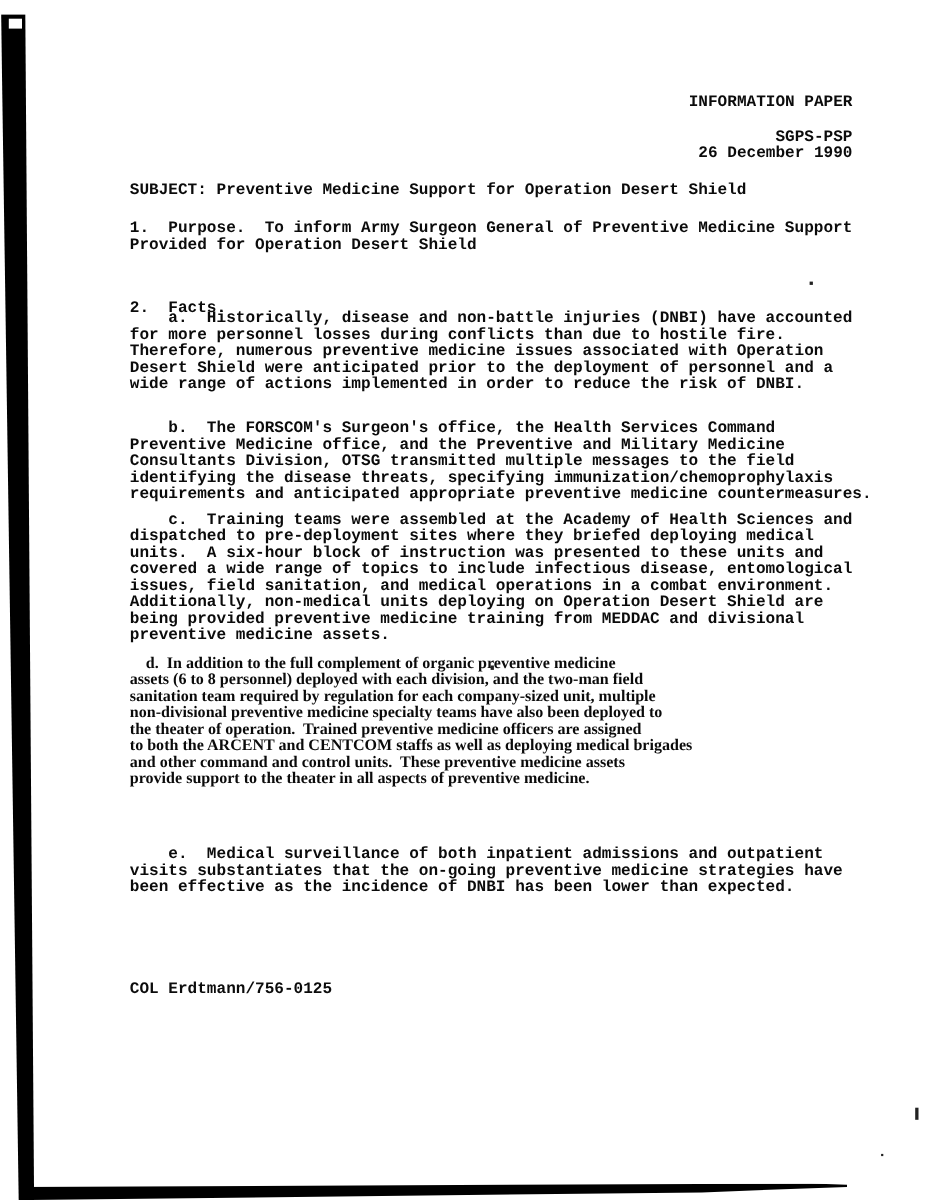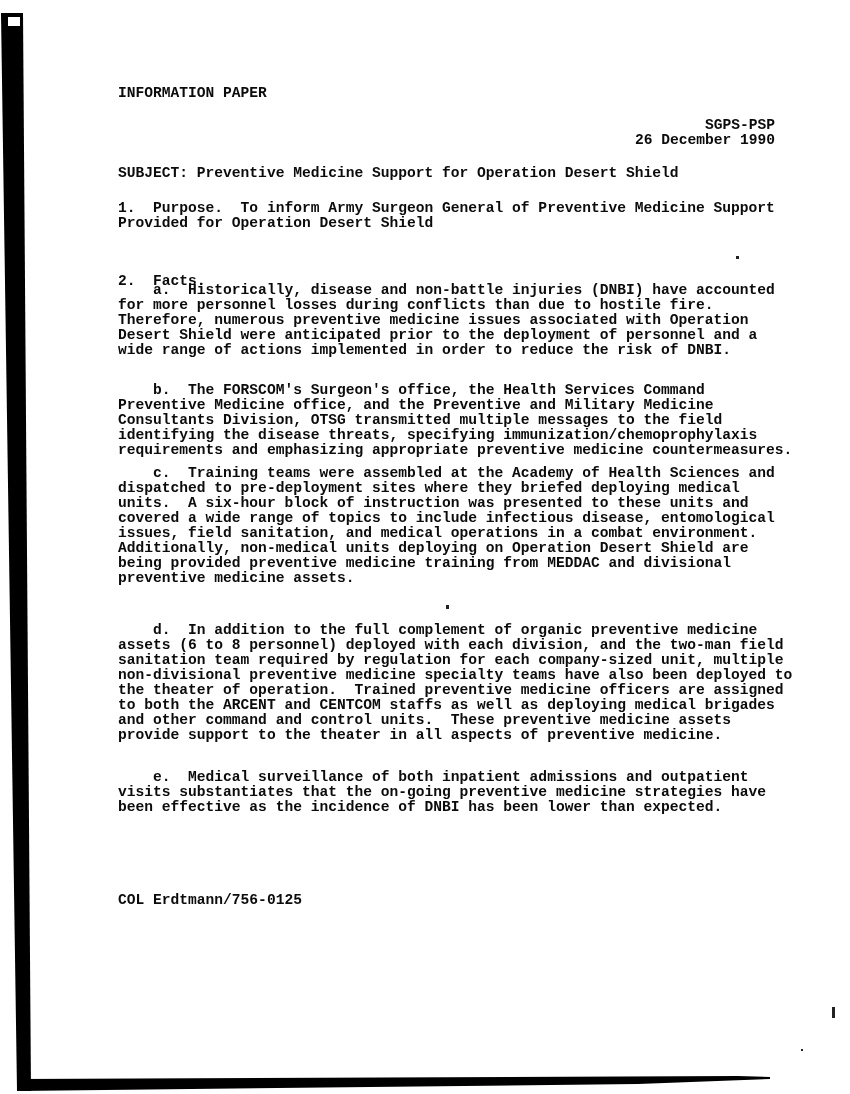--- a/index.html
+++ b/index.html
@@ -9,30 +9,30 @@
     background:#ffffff;
     overflow:hidden;
     font-family:"Liberation Mono","DejaVu Sans Mono",monospace;
   }
   
   #content{
     position:absolute;left:118px;top:0;width:657px;height:1094px;
     font-size:14.6px;line-height:15px;font-weight:bold;color:#0b0b0b;
   }
   #content .line{white-space:pre;}
-  [data-name="doc-title"]{position:absolute;top:86px;left:0;width:100%;text-align:left;}
+  [data-name="doc-title"]{position:absolute;top:86px;left:0;width:100%;text-align:right;}
   [data-name="header-right"]{position:absolute;top:118px;left:0;width:100%;text-align:right;}
   [data-name="subject-line"]{position:absolute;top:166px;left:0;width:100%;}
   #paragraphs .para{position:absolute;left:0;width:100%;}
   .para[data-name="paragraph-purpose"]{top:201px;}
   .para[data-name="paragraph-facts"]{top:250px;margin-top:24px;}
   .para[data-name="paragraph-fact-a"]{top:283px;}
   .para[data-name="paragraph-fact-b"]{top:383px;}
   .para[data-name="paragraph-fact-c"]{top:466px;}
-  .para[data-name="paragraph-fact-d"]{top:623px;}
+  .para[data-name="paragraph-fact-d"]{top:596px;font-family:Liberation Serif, serif;}
   .para[data-name="paragraph-fact-e"]{top:770px;}
   [data-name="action-officer-line"]{position:absolute;top:893px;left:0;width:100%;text-align:left;padding-right:23px;box-sizing:border-box;}
 
   
   [data-name="scan-left-bar"]{
     position:absolute;left:0;top:13px;width:32px;height:1078px;background:#000;
     clip-path:polygon(1px 0px,23px 0px,31px 1078px,17px 1078px);
   }
   [data-name="scan-left-bar-notch"]{
     position:absolute;left:8px;top:17px;width:12px;height:9px;background:#fff;
@@ -75,21 +75,21 @@
           <div class="line" data-name="text-line">for more personnel losses during conflicts than due to hostile fire.</div>
           <div class="line" data-name="text-line">Therefore, numerous preventive medicine issues associated with Operation</div>
           <div class="line" data-name="text-line">Desert Shield were anticipated prior to the deployment of personnel and a</div>
           <div class="line" data-name="text-line">wide range of actions implemented in order to reduce the risk of DNBI.</div>
         </div>
         <div class="para" data-name="paragraph-fact-b">
           <div class="line" data-name="text-line">    b.  The FORSCOM's Surgeon's office, the Health Services Command</div>
           <div class="line" data-name="text-line">Preventive Medicine office, and the Preventive and Military Medicine</div>
           <div class="line" data-name="text-line">Consultants Division, OTSG transmitted multiple messages to the field</div>
           <div class="line" data-name="text-line">identifying the disease threats, specifying immunization/chemoprophylaxis</div>
-          <div class="line" data-name="text-line">requirements and emphasizing appropriate preventive medicine countermeasures.</div>
+          <div class="line" data-name="text-line">requirements and anticipated appropriate preventive medicine countermeasures.</div>
         </div>
         <div class="para" data-name="paragraph-fact-c">
           <div class="line" data-name="text-line">    c.  Training teams were assembled at the Academy of Health Sciences and</div>
           <div class="line" data-name="text-line">dispatched to pre-deployment sites where they briefed deploying medical</div>
           <div class="line" data-name="text-line">units.  A six-hour block of instruction was presented to these units and</div>
           <div class="line" data-name="text-line">covered a wide range of topics to include infectious disease, entomological</div>
           <div class="line" data-name="text-line">issues, field sanitation, and medical operations in a combat environment.</div>
           <div class="line" data-name="text-line">Additionally, non-medical units deploying on Operation Desert Shield are</div>
           <div class="line" data-name="text-line">being provided preventive medicine training from MEDDAC and divisional</div>
           <div class="line" data-name="text-line">preventive medicine assets.</div>

